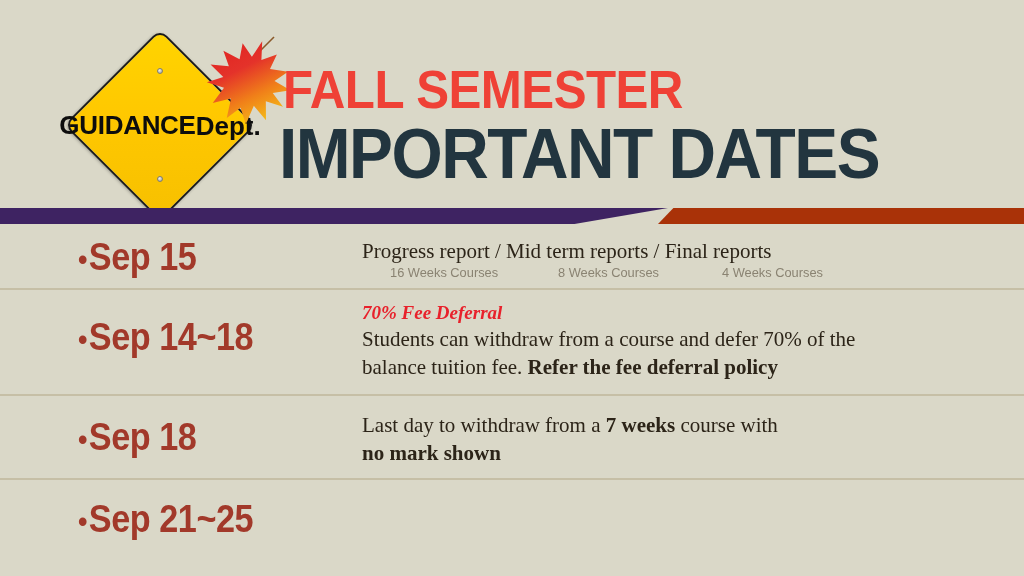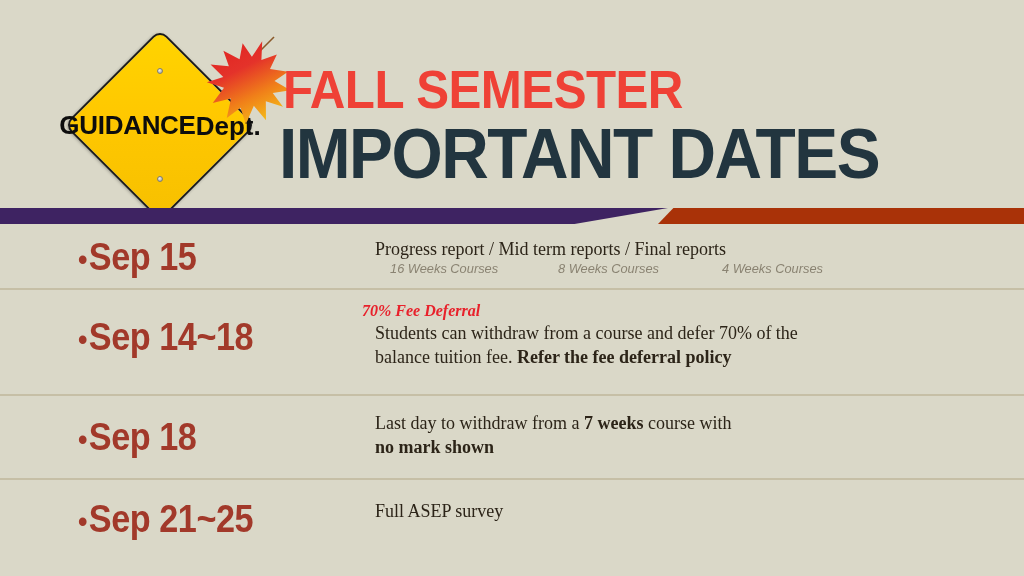--- a/index.html
+++ b/index.html
@@ -94,33 +94,33 @@
     transform:scaleX(.9); transform-origin:left center;
     white-space:nowrap;
   }
   .date .dot { font-size:30px; vertical-align:middle; padding-right:2px; }
 
   .desc {
     position:absolute; left:362px;
     font-family:"Liberation Serif", serif;
     color:#2c2418;
   }
-  .desc-main { font-size:18px; line-height:1.33; white-space:nowrap;margin-left:13px; }
+  .desc-main { font-size:21px; line-height:1.33; white-space:nowrap; }
   .desc-main b { font-weight:bold;text-align:center; }
-  .sub-row { position:relative; height:18px; margin-top:-1px;font-style:italic; }
+  .sub-row { position:relative; height:18px; margin-top:-1px; }
   .sub {
     position:absolute; top:0;
     font-family:"Liberation Sans", sans-serif;
     font-size:13.5px; color:#8a8372;
     transform:scaleX(.95); transform-origin:left center;
     white-space:nowrap;
   }
   .hl-red {
     color:#e8212b; font-weight:bold; font-style:italic;
-    font-size:16px; display:block; margin-bottom:2px;
+    font-size:19px; display:block; margin-bottom:2px;
   }
   .body-line { display:block; }
 </style>
 </head>
 <body>
 
 <div id="slide">
 
   <div id="header">
 
@@ -197,19 +197,16 @@
         <span class="desc-main body-line"><span>Last day to withdraw from a </span><b>7 weeks</b><span> course with</span></span>
         <span class="desc-main body-line"><b>no mark shown</b></span>
       </div>
       <div class="sep" style="top:82px;"></div>
     </div>
 
     <div class="row" style="height:96px;">
       <div class="date" style="left:78px; top:18px;">
         <span class="dot">•</span><span>Sep 21~25</span>
       </div>
-      <div class="desc" style="top:20px;">
-        <div class="desc-main">Full ASEP survey</div>
-      </div>
     </div>
 
   </div>
 </div>
 
 </body></html>

